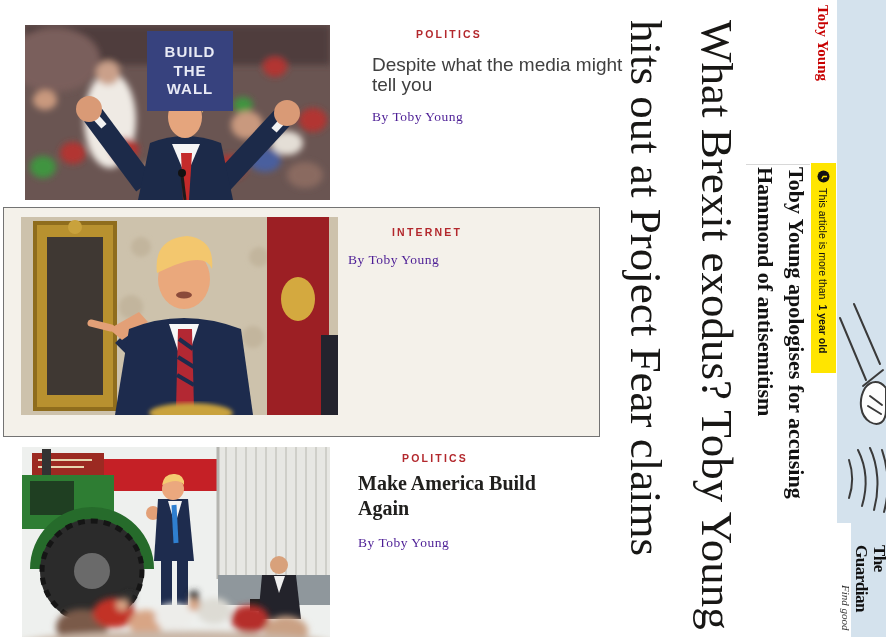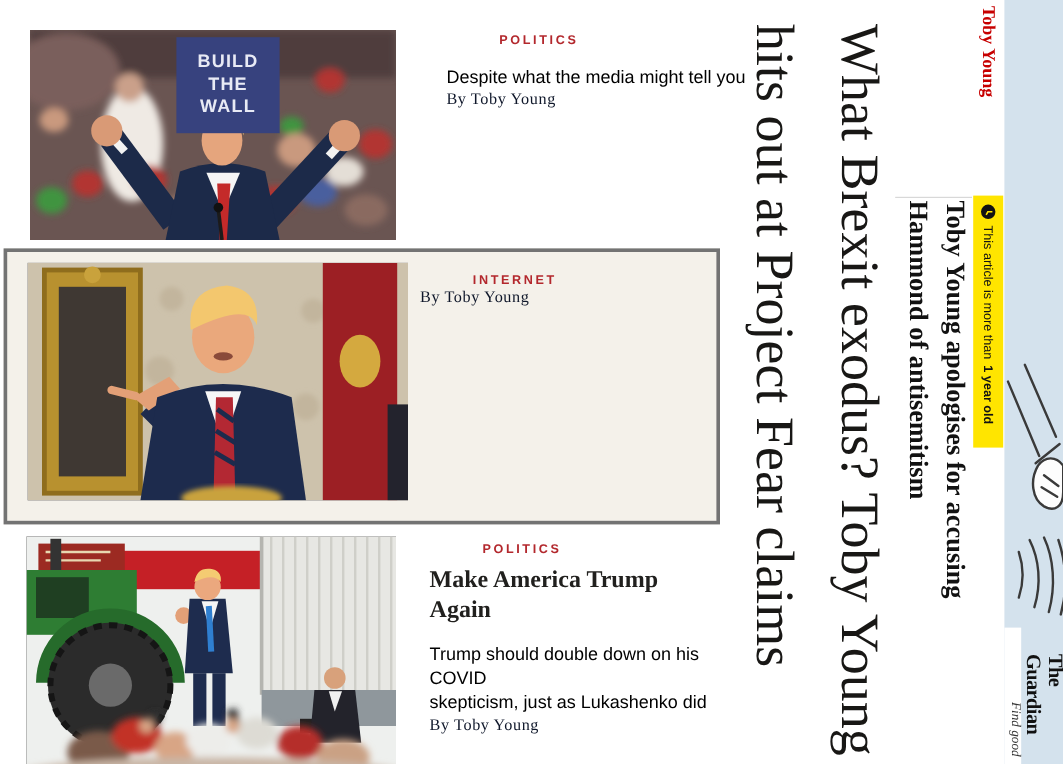--- a/index.html
+++ b/index.html
@@ -28,30 +28,30 @@
   .kicker {
     font-size:10.5px; font-weight:bold; letter-spacing:2.2px;
     color:#b3282d; margin-top:6px;padding-left:44px;
   }
   .hl {
     font-family:"Liberation Serif", serif; font-weight:bold;
     font-size:20px; line-height:25px; color:#21201e;
     margin-top:7px; white-space:pre-line;
   }
   .standfirst {
-    font-size:15px; line-height:20px; color:#000000;
+    font-size:19px; line-height:20px; color:#404040;
     margin-top:15px; white-space:pre-line;
   }
   .byline {
     font-family:"Liberation Serif", serif; font-size:13.5px;
-    letter-spacing:0.5px; color:#0f172a; 
+    letter-spacing:0.5px; color:#4c1d95; margin-top:14px;
   }
   .card-2 {
     position:absolute; left:3px; top:207px; width:597px; height:230px;
-    background:#f4f1ea; border:3px solid #737373;
+    background:#f4f1ea; border:1px solid #737373;
   }
   
   .rot { position:absolute; transform:rotate(90deg); transform-origin:top left; }
   .g-big {
     left:752px; top:20px; width:660px; height:142px;
     font-family:"Liberation Serif", serif; font-weight:normal;
     font-size:45px; line-height:71px; color:#181715; white-space:pre-line;
   }
   .g-small {
     left:812px; top:167px; width:480px; height:62px;
@@ -240,24 +240,22 @@
           <rect x="102" y="146" width="9" height="14" fill="#333" transform="rotate(18 106 153)"></rect>
           <rect x="168" y="144" width="9" height="14" fill="#333" transform="rotate(-14 172 151)"></rect>
           <circle cx="100" cy="158" r="6" fill="#d8a585"></circle>
           <circle cx="172" cy="158" r="6" fill="#d8a585"></circle>
           <ellipse cx="154" cy="198" rx="160" ry="14" fill="#c9b6a6"></ellipse>
         </g>
       </svg>
     </div>
     <div class="txt txt-3">
       <div class="kicker">POLITICS</div>
-      <h2 class="hl">Make America Trump
+      <h2 class="hl">Make America Build
 Again</h2>
-      <p class="standfirst">Trump should double down on his COVID
-skepticism, just as Lukashenko did</p>
       <p class="byline">By Toby Young</p>
     </div>
   </article>
 
   <div class="blue-panel"></div>
   <div class="blue-notch"></div>
 
   <svg class="hand" viewBox="0 0 48 235">
     <g fill="none" stroke="#3a3a3a" stroke-width="2" stroke-linecap="round">
       <line x1="2" y1="20" x2="28" y2="82"></line>

